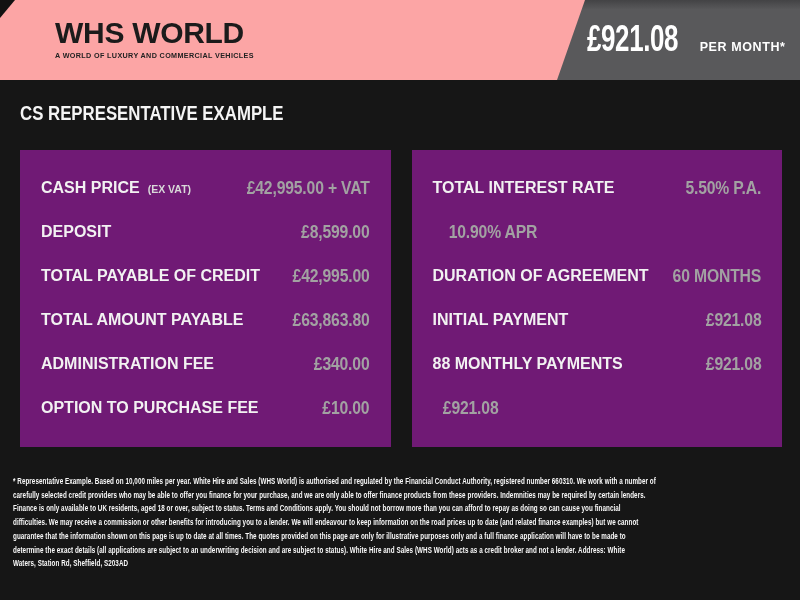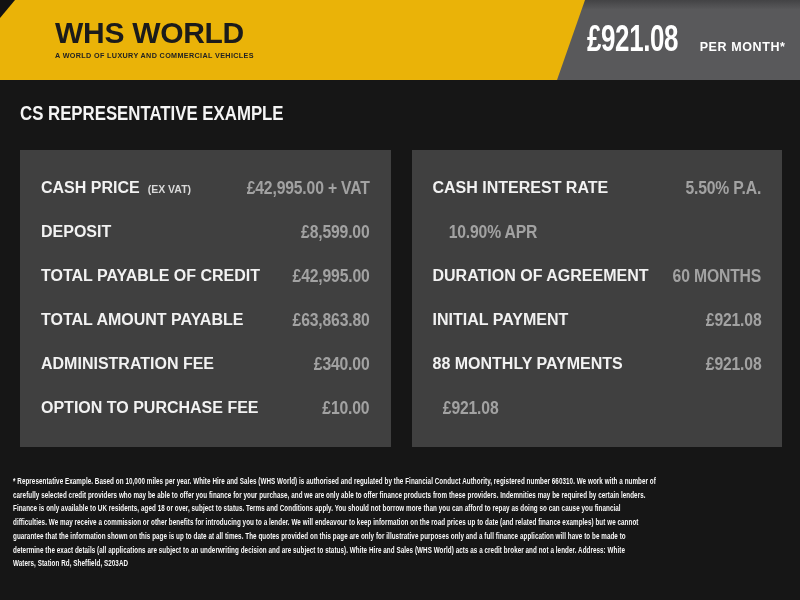--- a/index.html
+++ b/index.html
@@ -7,21 +7,21 @@
     width:800px;height:600px;overflow:hidden;position:relative;
     background:#161616;
     font-family:"Liberation Sans", sans-serif;
     -webkit-font-smoothing:antialiased;
   }
   .page{position:absolute;inset:0;width:800px;height:600px;}
 
   
   .header{
     position:absolute;top:0;left:0;width:800px;height:80px;
-    background:#eab308;
+    background:#fca5a5;
   }
   .corner-mark{
     position:absolute;top:0;left:0;width:15px;height:18px;
     background:#121212;
     clip-path:polygon(0 0,100% 0,0 100%);
   }
   .brand-block{position:absolute;left:55px;top:17px;}
   .brand{
     font-size:30px;font-weight:800;color:#1b1b1b;
     letter-spacing:-0.3px;line-height:32px;white-space:nowrap;
@@ -55,21 +55,21 @@
     white-space:nowrap;line-height:24px;
     transform:scaleX(0.8);transform-origin:0 50%;
   }
 
   
   .panels{
     position:absolute;left:20px;top:150px;width:762px;height:297px;
     display:flex;gap:21px;
   }
   .panel{
-    flex:1;background:#404040;height:297px;
+    flex:1;background:#701a75;height:297px;
     padding:16px 0 0 0;box-sizing:border-box;
   }
   .frow{
     height:44px;display:flex;align-items:center;
     justify-content:space-between;padding:0 21px;
   }
   .flabel{
     font-size:16px;font-weight:700;color:#f2f2f2;
     white-space:nowrap;letter-spacing:0;
   }
@@ -134,21 +134,21 @@
         <span class="fvalue">£340.00</span>
       </div>
       <div class="frow">
         <span class="flabel">OPTION TO PURCHASE FEE</span>
         <span class="fvalue">£10.00</span>
       </div>
     </section>
 
     <section class="panel">
       <div class="frow">
-        <span class="flabel">CASH INTEREST RATE</span>
+        <span class="flabel">TOTAL INTEREST RATE</span>
         <span class="fvalue">5.50% P.A.</span>
       </div>
       <div class="frow">
         <span class="fvalue">10.90% APR</span>
       </div>
       <div class="frow">
         <span class="flabel">DURATION OF AGREEMENT</span>
         <span class="fvalue">60 MONTHS</span>
       </div>
       <div class="frow">

